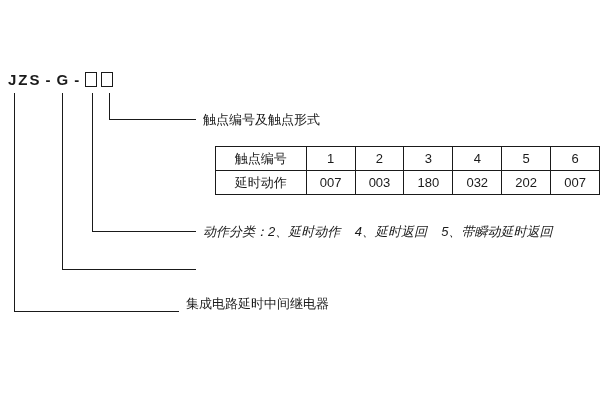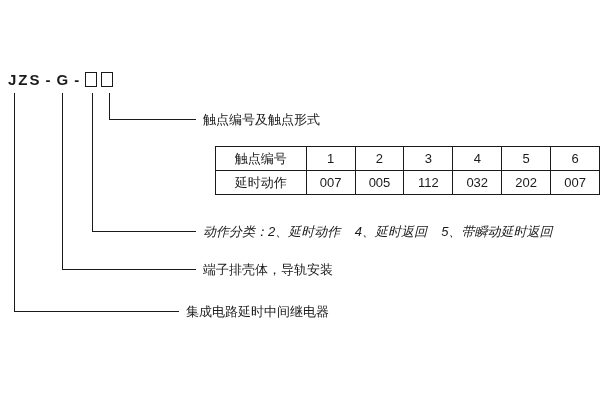--- a/index.html
+++ b/index.html
@@ -72,34 +72,33 @@
         <td class="val">1</td>
         <td class="val">2</td>
         <td class="val">3</td>
         <td class="val">4</td>
         <td class="val">5</td>
         <td class="val">6</td>
       </tr>
       <tr>
         <td class="hdr">延时动作</td>
         <td class="val">007</td>
-        <td class="val">005</td>
-        <td class="val">112</td>
+        <td class="val">003</td>
+        <td class="val">180</td>
         <td class="val">032</td>
         <td class="val">202</td>
         <td class="val">007</td>
       </tr>
     </tbody>
   </table>
 
   <div class="line vline" style="left:92px; top:93px; height:138px;"></div>
   <div class="line hline" style="left:92px; top:231px; width:104px;"></div>
   <div class="callout" style="left:203px; top:224px;font-style:italic;">动作分类：2、延时动作    4、延时返回    5、带瞬动延时返回</div>
 
   <div class="line vline" style="left:62px; top:93px; height:176px;"></div>
   <div class="line hline" style="left:62px; top:269px; width:134px;"></div>
-  <div class="callout" style="left:203px; top:262px;">端子排壳体，导轨安装</div>
 
   <div class="line vline" style="left:14px; top:93px; height:218px;"></div>
   <div class="line hline" style="left:14px; top:311px; width:165px;"></div>
-  <div class="callout" style="left:186px; top:304px;">集成电路延时中间继电器</div>
+  <div class="callout" style="left:186px; top:296px;">集成电路延时中间继电器</div>
 
 </div>
 
 </body></html>

